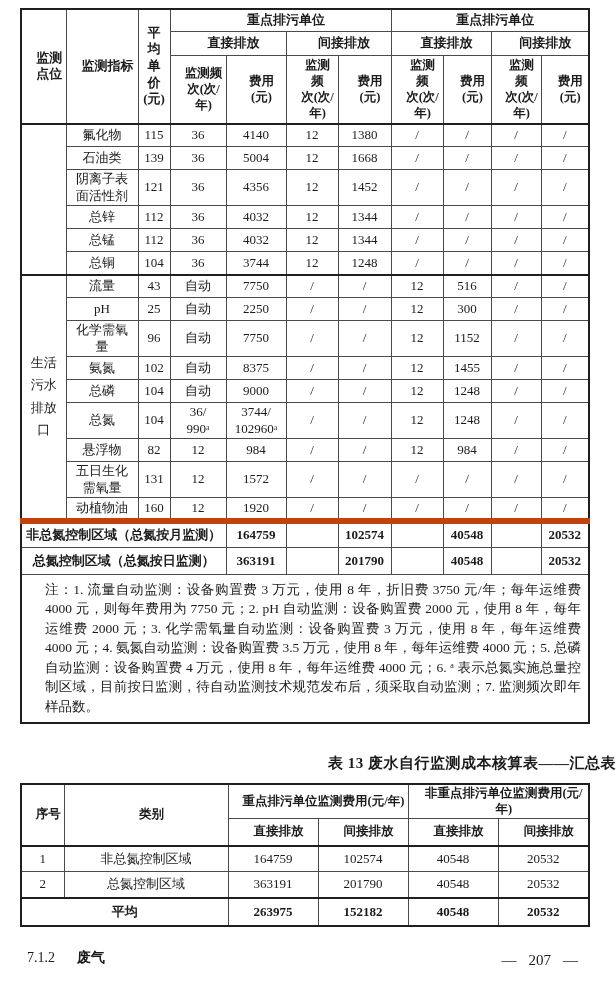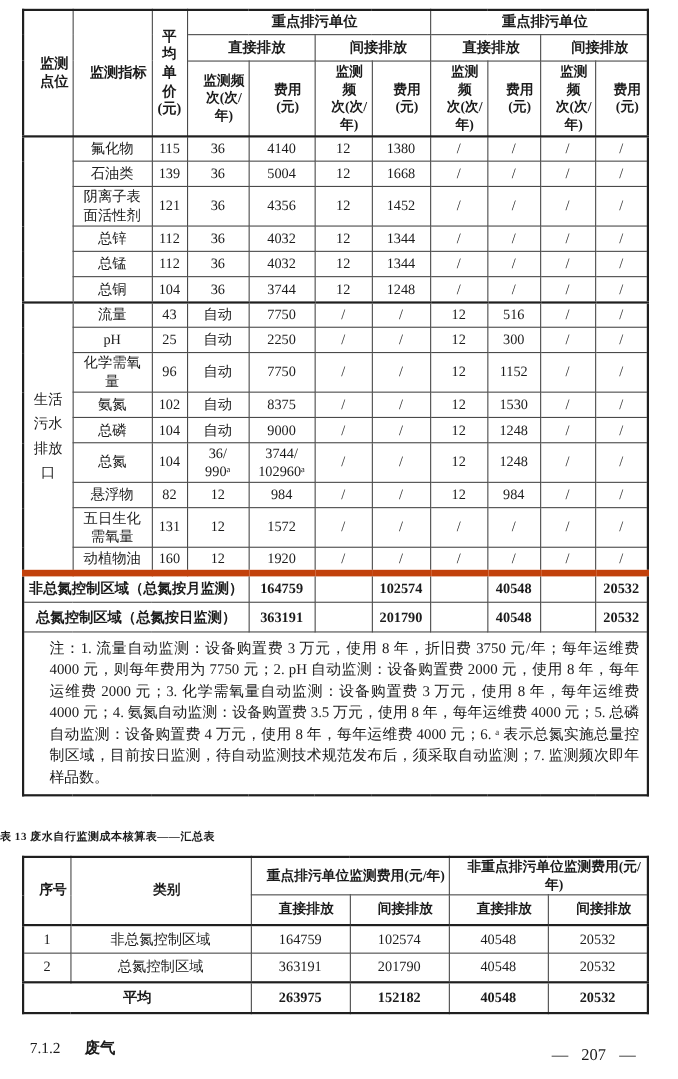--- a/index.html
+++ b/index.html
@@ -40,21 +40,21 @@
   .note-cell {
     text-align:justify; text-justify:inter-character;
     white-space:normal;
     padding:5px 7px 6px 23px;
     font-size:13.5px; line-height:1.44;
     height:116px; vertical-align:top;
   }
 
   .t2title {
     margin-top:30px; margin-bottom:10px;
-    text-align:left; font-weight:bold; font-size:10px;
+    text-align:right; font-weight:bold; font-size:15px;
     letter-spacing:0.5px;
   }
   .t2h { height:27px; }
   .t2h th { font-size:12.5px; }
   .t2r { height:26px; }
   .t2a { height:28px; }
   .t2a td { font-weight:bold; border-top:2px solid #1f1f1f; }
   .t2 tbody tr.t2r.first td { border-top:2px solid #1f1f1f; }
 
   .heading { margin-left:27px; font-weight:bold; font-size:14px; }
@@ -247,21 +247,21 @@
         <td>/</td>
       </tr>
       <tr class="rs">
         <td>氨氮</td>
         <td>102</td>
         <td>自动</td>
         <td>8375</td>
         <td>/</td>
         <td>/</td>
         <td>12</td>
-        <td>1530</td>
+        <td>1455</td>
         <td>/</td>
         <td>/</td>
       </tr>
       <tr class="rs">
         <td>总磷</td>
         <td>104</td>
         <td>自动</td>
         <td>9000</td>
         <td>/</td>
         <td>/</td>

